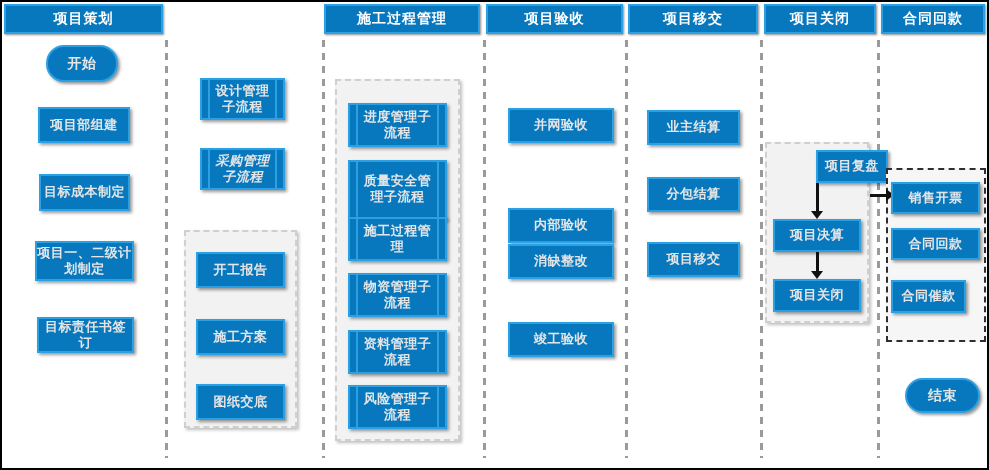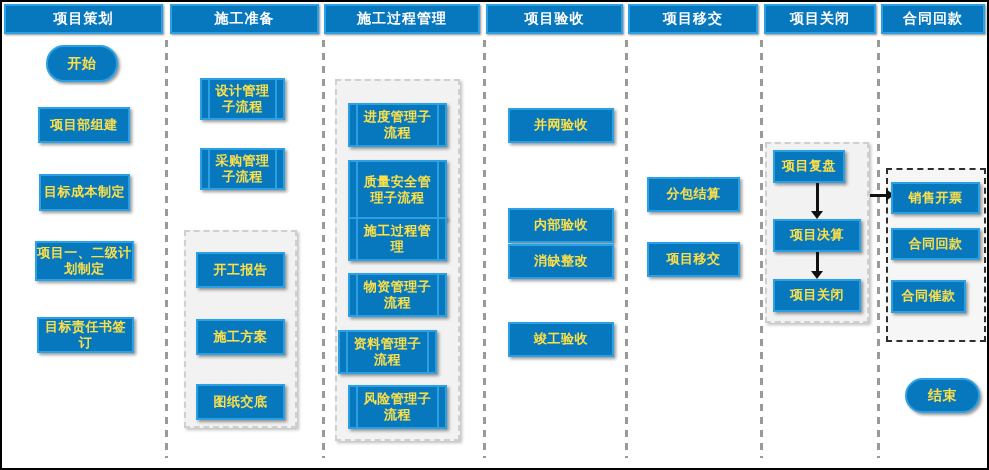--- a/index.html
+++ b/index.html
@@ -18,21 +18,21 @@
     box-sizing:border-box;letter-spacing:1px;
   }
   
   .sep{
     position:absolute;top:38px;height:418px;width:3px;
     background:repeating-linear-gradient(to bottom,#9a9a9a 0 7px,transparent 7px 13px);
   }
   
   .node{
     position:absolute;background:#0878BE;border:2px solid #2BA0E2;
-    color:#fde047;font-size:13px;font-weight:bold;line-height:1.25;
+    color:#e5e5e5;font-size:13px;font-weight:bold;line-height:1.25;
     display:flex;align-items:center;justify-content:center;text-align:center;
     box-shadow:2px 2px 3px rgba(0,0,0,.4);box-sizing:border-box;
     word-break:break-all;letter-spacing:.5px;
   }
   .pill{border-radius:18px;font-size:14px;}
   
   .sub{padding:11px 12px;}
   .sub::before,.sub::after{
     content:"";position:absolute;top:-1px;bottom:-1px;width:2px;background:#2BA0E2;
   }
@@ -59,65 +59,65 @@
     border-top:6px solid transparent;border-bottom:6px solid transparent;
     border-left:8px solid #111;
   }
 </style>
 </head>
 <body>
 
 <div class="canvas">
 
   <div class="hdr" style="left:2px;width:159px;">项目策划</div>
-  <div class="hdr" style="left:168px;width:149px;">施工准备</div>
   <div class="hdr" style="left:484px;width:137px;">项目验收</div>
   <div class="hdr" style="left:322px;width:156px;">施工过程管理</div>
   <div class="hdr" style="left:626px;width:130px;">项目移交</div>
   <div class="hdr" style="left:762px;width:112px;">项目关闭</div>
   <div class="hdr" style="left:879px;width:104px;">合同回款</div>
 
   <div class="sep" style="left:163px;"></div>
   <div class="sep" style="left:320px;"></div>
   <div class="sep" style="left:481px;"></div>
   <div class="sep" style="left:623px;"></div>
   <div class="sep" style="left:758px;"></div>
   <div class="sep" style="left:875px;"></div>
 
   <div class="node pill" style="left:44px;top:43px;width:72px;height:37px;">开始</div>
   <div class="node" style="left:36px;top:105px;width:92px;height:36px;">项目部组建</div>
   <div class="node" style="left:37px;top:172px;width:91px;height:37px;">目标成本制定</div>
   <div class="node" style="left:33px;top:239px;width:99px;height:40px;">项目一、二级计划制定</div>
   <div class="node" style="left:35px;top:315px;width:97px;height:36px;">目标责任书签订</div>
 
   <div class="node sub" style="left:198px;top:76px;width:85px;height:42px;">设计管理子流程</div>
-  <div class="node sub" style="left:198px;top:146px;width:85px;height:42px;">采购管理子流程</div>
+  <div class="node sub" style="left:198px;top:146px;width:85px;height:42px;font-style:italic;">采购管理子流程</div>
   <div class="group" style="left:182px;top:228px;width:113px;height:198px;"></div>
   <div class="node" style="left:194px;top:250px;width:89px;height:36px;">开工报告</div>
   <div class="node" style="left:194px;top:317px;width:89px;height:36px;">施工方案</div>
   <div class="node" style="left:194px;top:382px;width:89px;height:36px;">图纸交底</div>
 
   <div class="group" style="left:333px;top:77px;width:125px;height:362px;"></div>
   <div class="node sub" style="left:346px;top:101px;width:99px;height:44px;">进度管理子流程</div>
-  <div class="node sub" style="left:346px;top:158px;width:99px;height:60px;">质量安全管理子流程</div>
+  <div class="node sub" style="left:346px;top:158px;width:99px;height:60px;font-family:Liberation Mono, monospace;">质量安全管理子流程</div>
   <div class="node sub" style="left:346px;top:215px;width:99px;height:44px;">施工过程管理</div>
   <div class="node sub" style="left:346px;top:271px;width:99px;height:44px;">物资管理子流程</div>
-  <div class="node sub" style="left:336px;top:328px;width:99px;height:44px;">资料管理子流程</div>
+  <div class="node sub" style="left:346px;top:328px;width:99px;height:44px;">资料管理子流程</div>
   <div class="node sub" style="left:346px;top:383px;width:99px;height:44px;">风险管理子流程</div>
 
   <div class="node" style="left:506px;top:106px;width:106px;height:35px;">并网验收</div>
   <div class="node" style="left:506px;top:174px;width:106px;height:35px;margin-top:32px;">内部验收</div>
   <div class="node" style="left:506px;top:242px;width:106px;height:35px;">消缺整改</div>
   <div class="node" style="left:506px;top:320px;width:106px;height:35px;">竣工验收</div>
 
+  <div class="node" style="left:645px;top:108px;width:93px;height:35px;">业主结算</div>
   <div class="node" style="left:645px;top:175px;width:93px;height:35px;">分包结算</div>
   <div class="node" style="left:645px;top:240px;width:93px;height:35px;">项目移交</div>
 
   <div class="group" style="left:763px;top:140px;width:104px;height:181px;"></div>
-  <div class="node" style="left:771px;top:148px;width:72px;height:33px;">项目复盘</div>
+  <div class="node" style="left:814px;top:148px;width:72px;height:33px;">项目复盘</div>
   <div class="v-arrow" style="left:809px;top:181px;height:36px;">
       <div class="shaft"></div>
       <div class="head"></div>
     </div>
   <div class="node" style="left:771px;top:217px;width:88px;height:33px;">项目决算</div>
   <div class="v-arrow" style="left:809px;top:250px;height:27px;">
       <div class="shaft"></div>
       <div class="head"></div>
     </div>
   <div class="node" style="left:771px;top:277px;width:88px;height:33px;">项目关闭</div>

